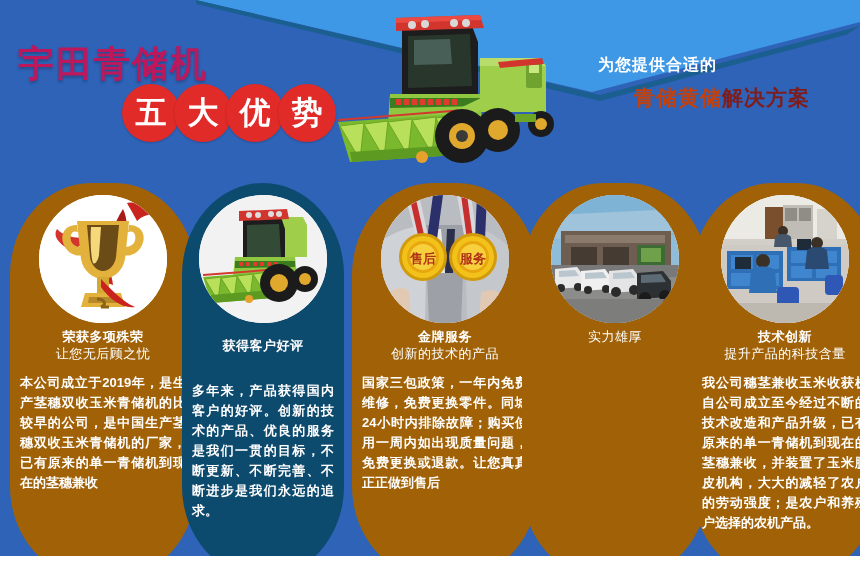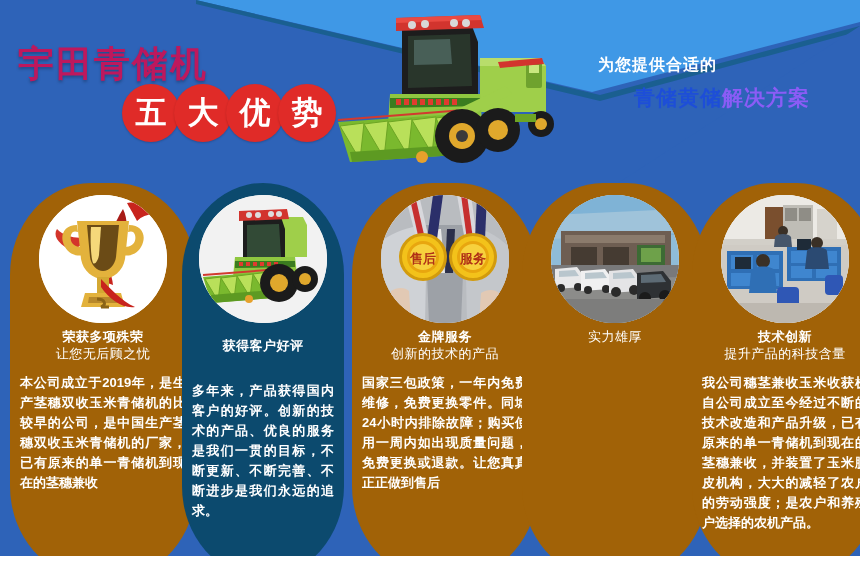--- a/index.html
+++ b/index.html
@@ -59,22 +59,22 @@
   }
   .hdr-right{
     position:absolute;left:598px;top:55px;white-space:nowrap;
   }
   .hdr-right-l1{
     color:#ffffff;font-size:16px;font-weight:bold;letter-spacing:1px;
   }
   .hdr-right-l2{
     margin-top:8px;margin-left:36px;font-size:21px;font-weight:bold;letter-spacing:1px;
   }
-  .hl-yellow{color:#1d4ed8;}
-  .hl-white{color:#8b5cf6;}
+  .hl-yellow{color:#c2410c;}
+  .hl-white{color:#7f1d1d;}
 
   
   .machine{position:absolute;left:330px;top:2px;width:250px;height:172px;}
 
   
   .cards{position:absolute;left:0;top:183px;width:860px;height:398px;}
   .card{
     position:absolute;top:0;width:162px;height:395px;
     border-radius:81px / 92px;
     overflow:hidden;

